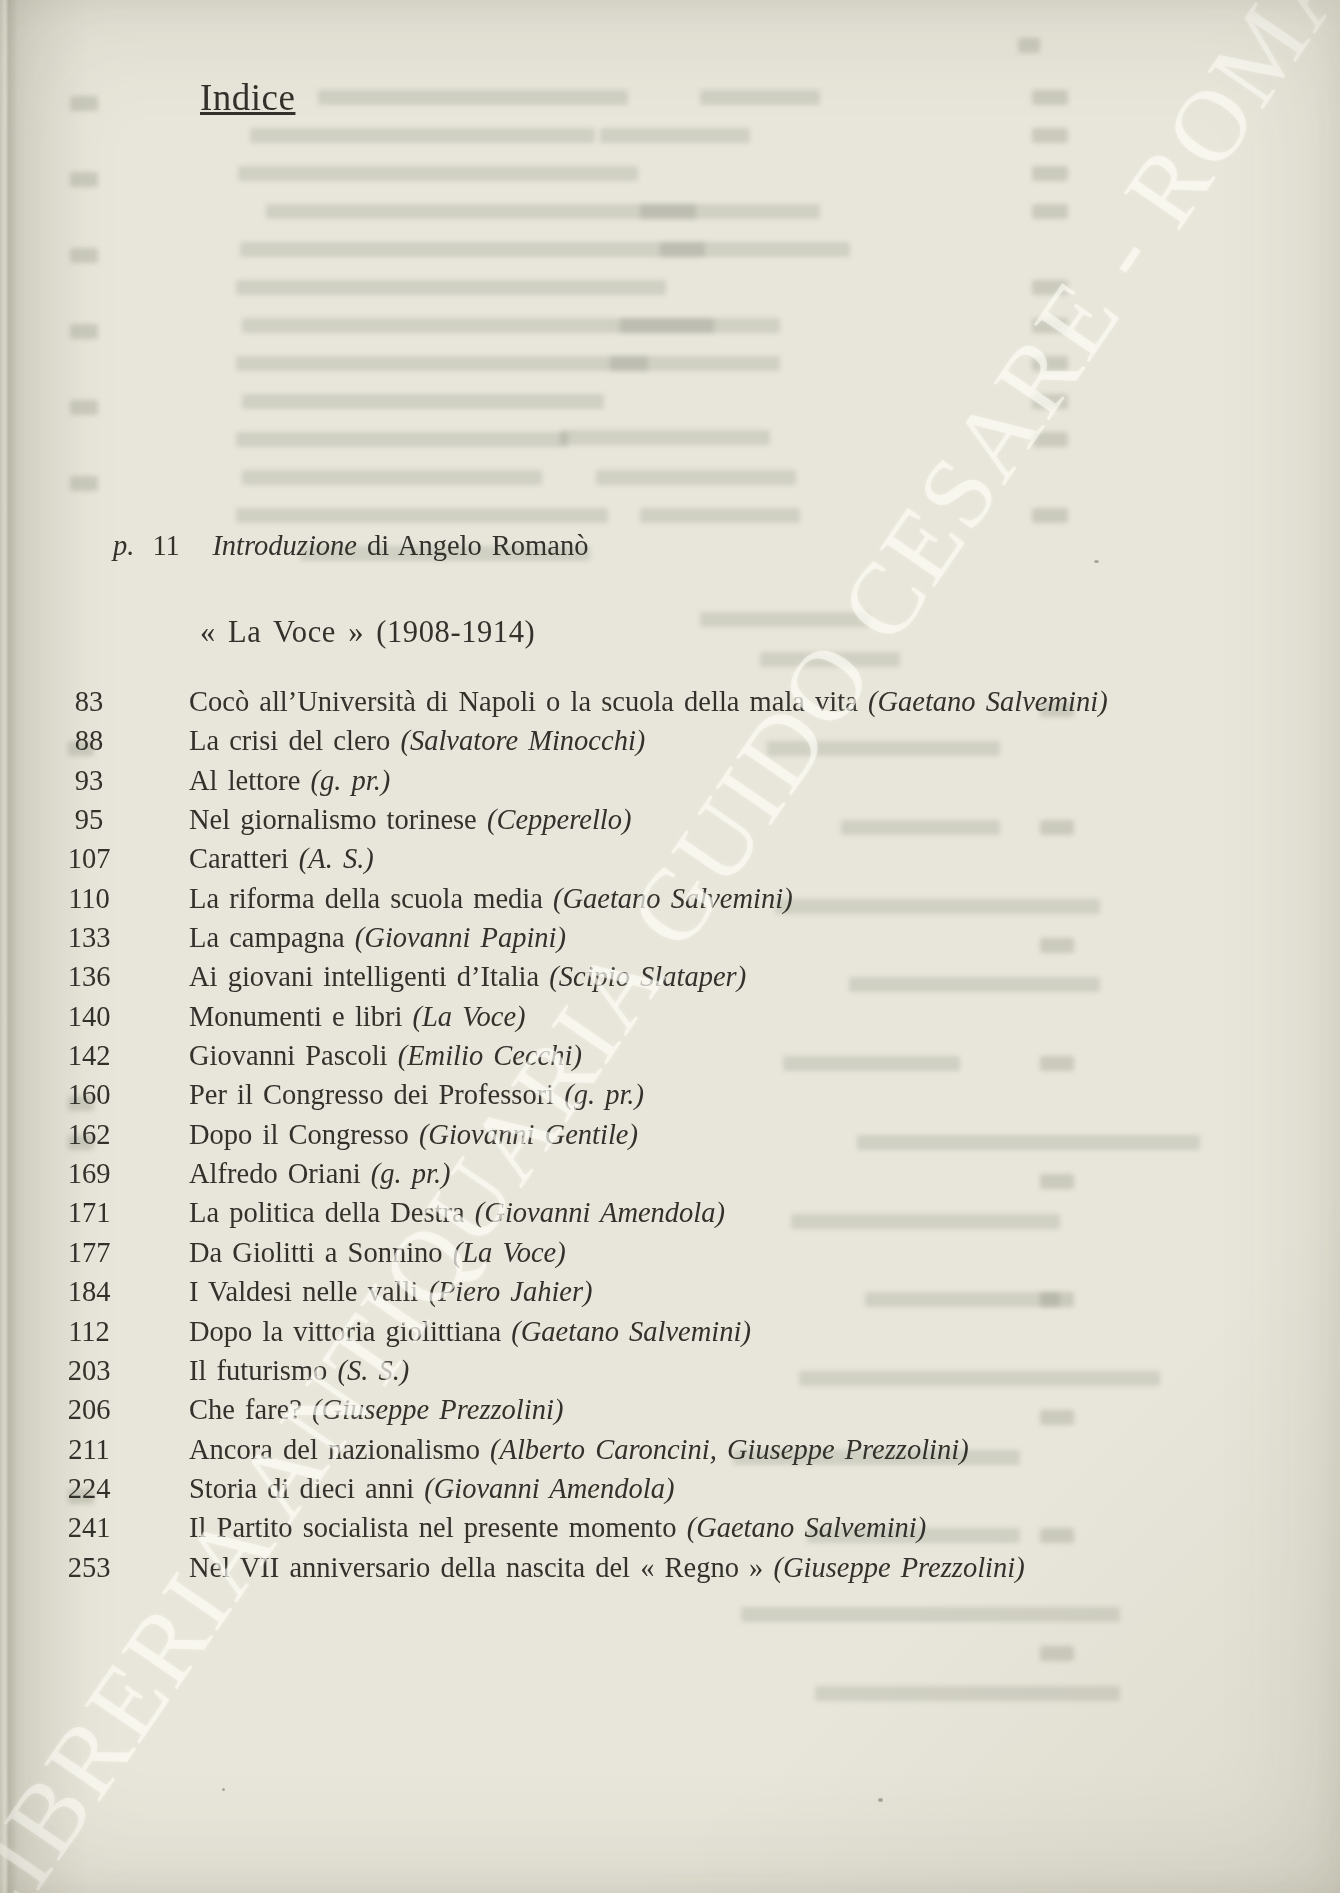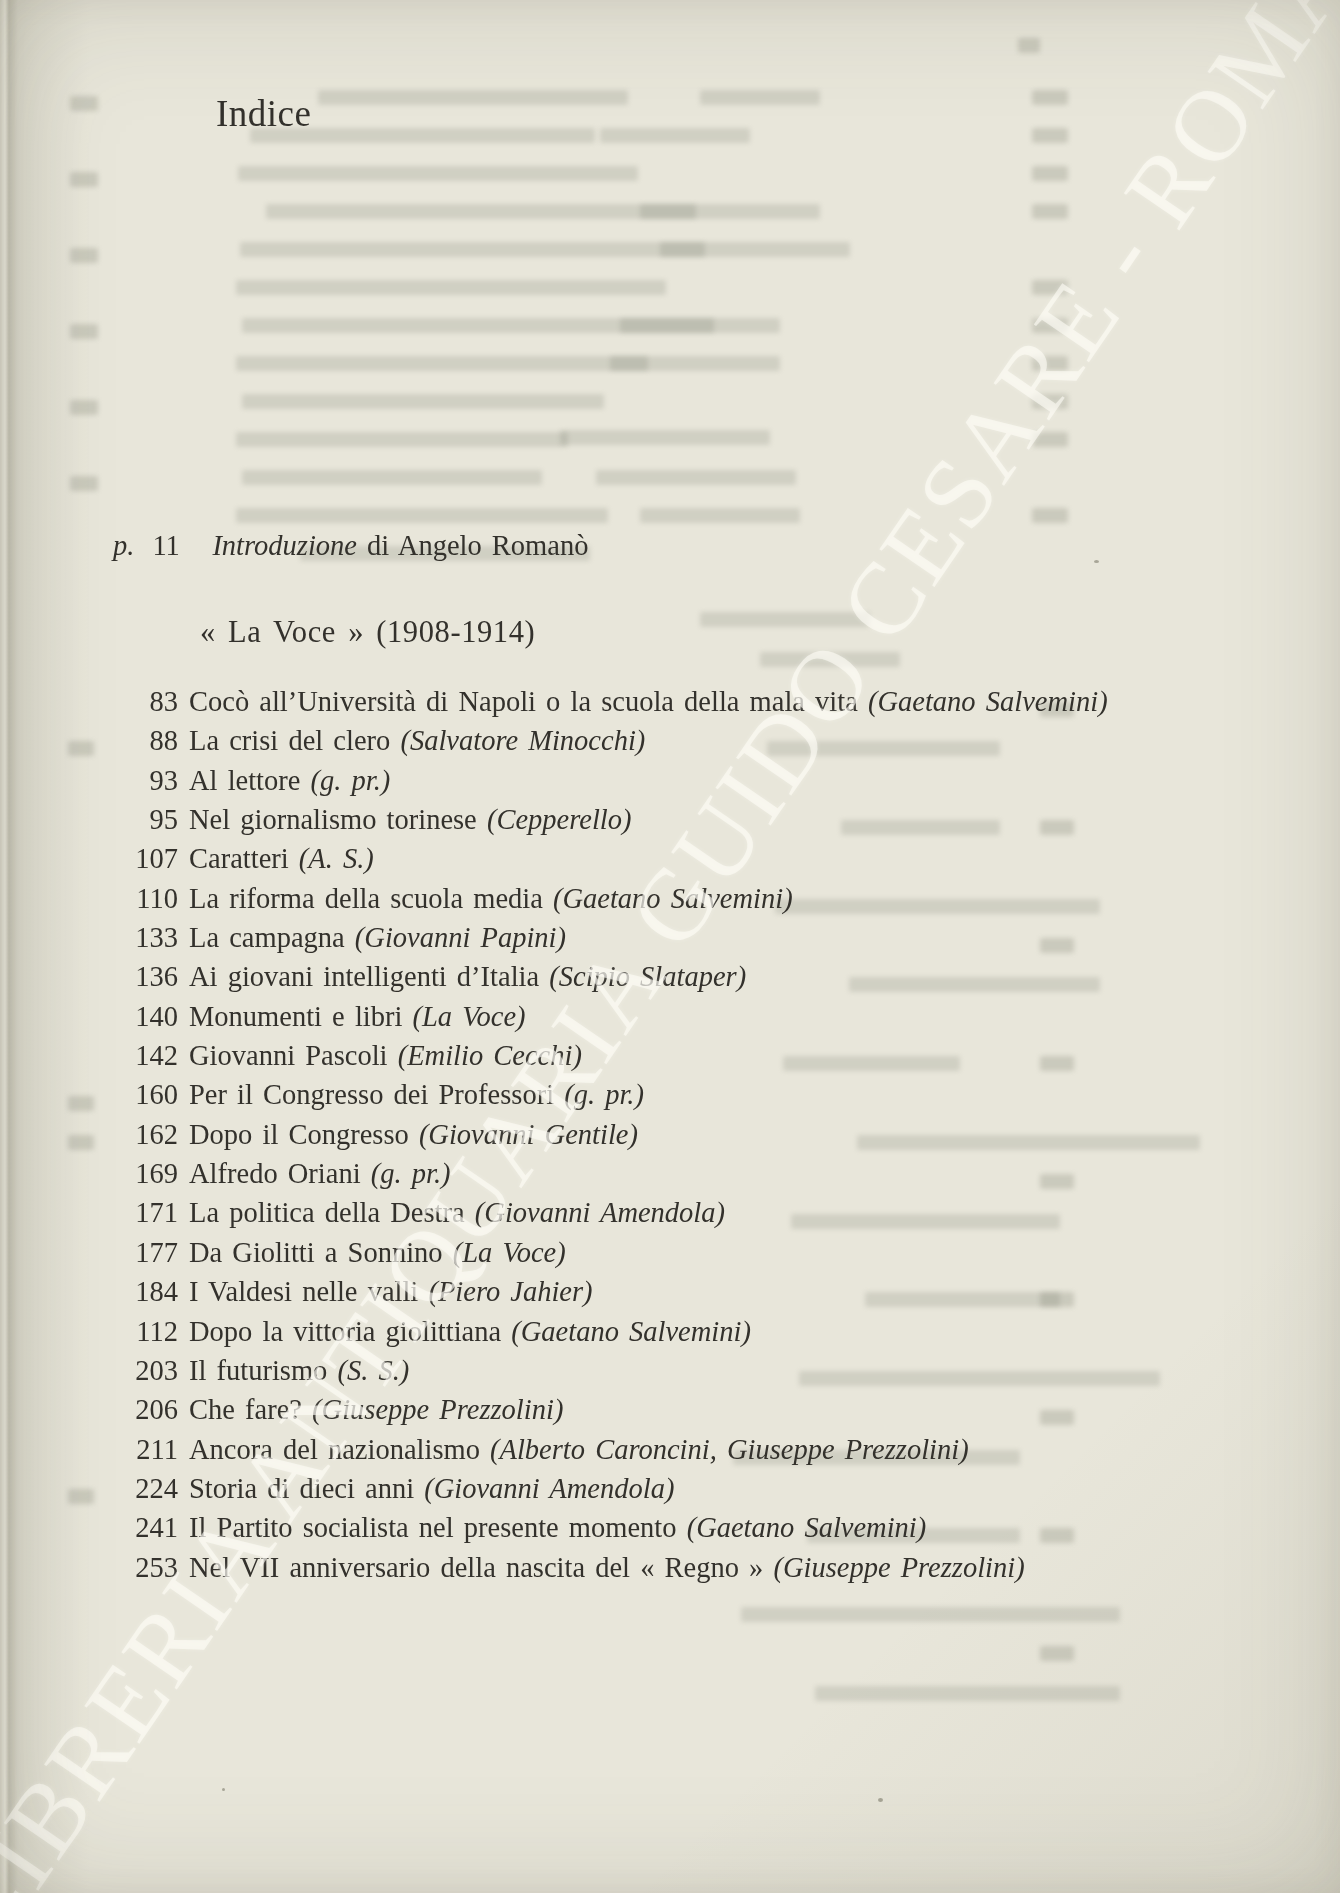--- a/index.html
+++ b/index.html
@@ -28,21 +28,21 @@
 
   .doc-title{position:absolute;left:200px;top:76px;font-size:37px;letter-spacing:.5px;}
   .intro-line{position:absolute;left:113px;top:530px;font-size:28.5px;white-space:nowrap;word-spacing:3px;}
   .intro-line .pnum{display:inline-block;min-width:34px;margin-left:18px;}
   .intro-line .ital{font-style:italic;}
   .intro-line .introtitle{margin-left:26px;}
   .section-heading{position:absolute;left:200px;top:615px;font-size:30.5px;letter-spacing:.6px;word-spacing:4px;}
 
   .toc{position:absolute;left:0;top:686px;right:0;}
   .toc-row{height:39.35px;white-space:nowrap;font-size:28.5px;word-spacing:3px;}
-  .toc-row .num{display:inline-block;width:178px;text-align:right;vertical-align:baseline;}
+  .toc-row .num{display:inline-block;width:178px;text-align:center;vertical-align:baseline;}
   .toc-row .txt{margin-left:11px;}
   .toc-row .author{font-style:italic;}
 
   
   .ghost{position:absolute;height:15px;border-radius:3px;
     background:rgba(116,121,104,.20);filter:blur(2.4px);}
   .ghost.num{background:rgba(108,114,96,.24);height:15px;}
   .speck{position:absolute;background:rgba(90,88,72,.45);border-radius:50%;}
 
   .watermark{
@@ -129,21 +129,21 @@
       <div class="ghost" style="left: 807px; top: 1528.35px; width: 213px;"></div>
       <div class="ghost num" style="left: 1040px; top: 1528.35px; width: 34px;"></div>
       <div class="ghost" style="left: 741px; top: 1607.05px; width: 379px;"></div>
       <div class="ghost num" style="left: 1040px; top: 1646.4px; width: 34px;"></div>
       <div class="ghost" style="left: 815px; top: 1685.75px; width: 305px;"></div>
       <div class="speck" style="left: 878px; top: 1798px; width: 5px; height: 4px;"></div>
       <div class="speck" style="left: 222px; top: 1788px; width: 3px; height: 3px;"></div>
       <div class="speck" style="left: 1094px; top: 560px; width: 5px; height: 3px;"></div>
     </div>
 
-  <h1 class="doc-title" style="font-weight:normal;margin:16px;">Indice</h1>
+  <h1 class="doc-title" style="font-weight:normal;margin:0;text-decoration:underline;">Indice</h1>
 
   <div class="intro-line">
     <span class="ital">p.</span><span class="pnum">11</span><span class="ital introtitle">Introduzione</span>
     <span>di Angelo Romanò</span>
   </div>
 
   <div class="section-heading">« La Voce » (1908-1914)</div>
 
   <div class="toc" id="toc">
       <div class="toc-row"><span class="num">83</span><span class="txt">Cocò all’Università di Napoli o la scuola della mala vita <span class="author">(Gaetano Salvemini)</span></span></div>

